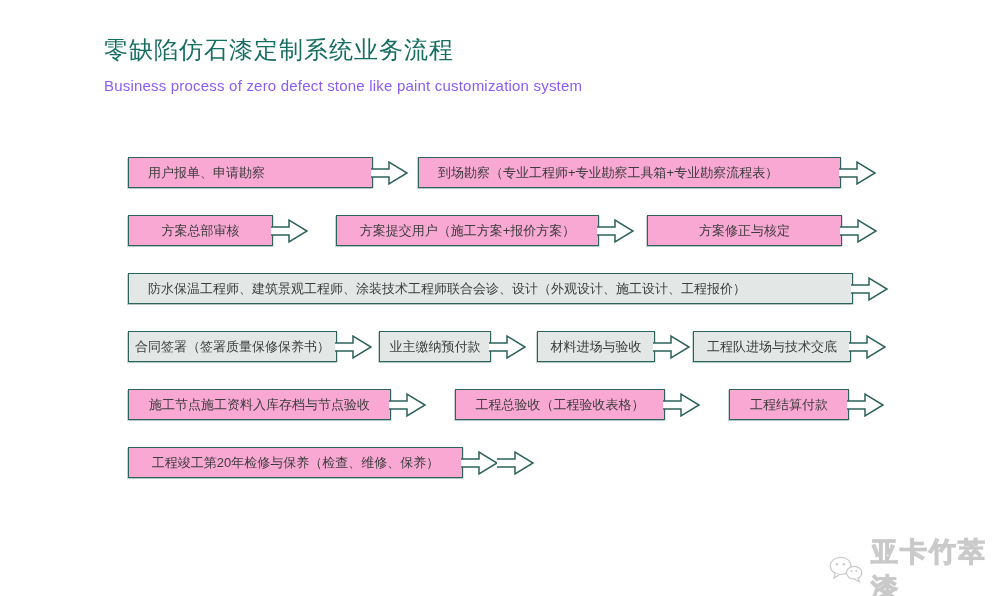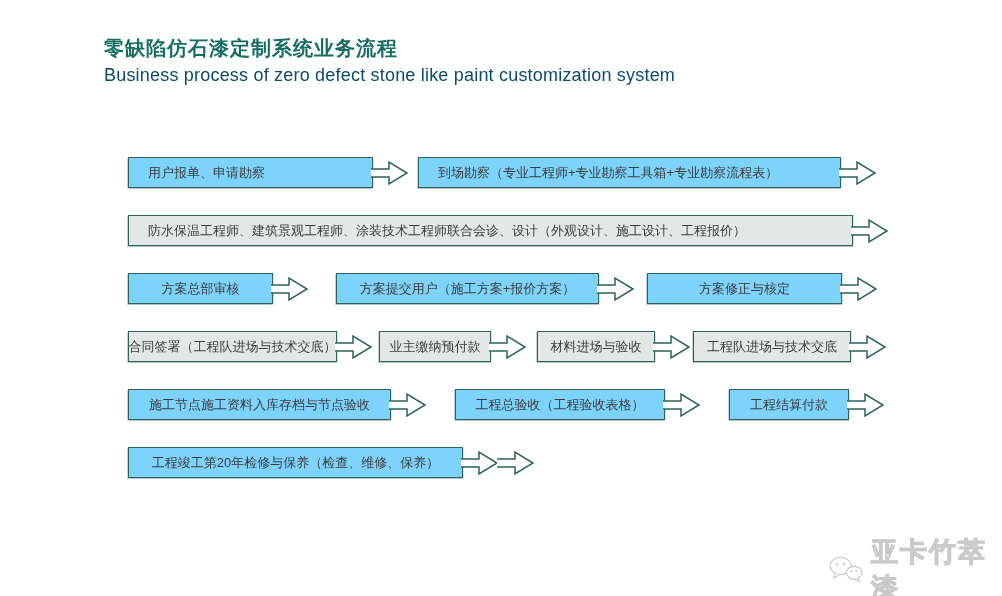--- a/index.html
+++ b/index.html
@@ -6,37 +6,37 @@
   body{
     width:1002px;height:596px;position:relative;overflow:hidden;
     font-family:"Liberation Sans", sans-serif;
     -webkit-font-smoothing:antialiased;
   }
   .canvas{position:absolute;inset:0;background:#ffffff;}
 
   
   .header{position:absolute;left:104px;top:36px;}
   .title{
-    margin:0;font-size:20px;font-weight:bold;color:#166e63;
+    margin:0;font-size:24px;font-weight:normal;color:#166e63;
     letter-spacing:1px;line-height:1.2;
   }
   .subtitle{
-    margin-top:5px;font-size:18px;color:#0c4a6e;letter-spacing:0.2px;
+    margin-top:12px;font-size:15px;color:#8b5cf6;letter-spacing:0.2px;
   }
 
   
   .flow{position:absolute;left:128px;top:157px;width:800px;}
   .row{display:flex;align-items:center;height:31px;margin-bottom:27px;}
   .box{
     box-sizing:border-box;height:31px;
     display:flex;align-items:center;justify-content:center;
     border:1px solid #2e635c;
     box-shadow:-1px 1px 0 rgba(146,176,171,.55), 1px 1px 0 rgba(146,176,171,.35);
     font-size:13px;color:#3c3c3c;white-space:nowrap;
-    position:relative;z-index:1;background:#7dd3fc;
+    position:relative;z-index:1;background:#f9a8d4;
   }
   .box.gray{background:#e3e8e7;}
   .box.left{justify-content:flex-start;padding-left:19px;}
   .arrow{flex:0 0 auto;margin-left:-2px;position:relative;z-index:2;display:block;}
 
   
   .watermark{
     position:absolute;left:828px;top:534px;
     display:flex;align-items:center;gap:7px;
   }
@@ -63,43 +63,43 @@
       <svg class="arrow" width="38" height="30" viewBox="0 0 38 30">
           <path d="M0,11 H18 V4 L36,15 L18,26 V19 H0" fill="#ffffff" stroke="#2e635c" stroke-width="1.5"></path>
         </svg>
       <div class="box left" style="width:423px;margin-left:9px">到场勘察（专业工程师+专业勘察工具箱+专业勘察流程表）</div>
       <svg class="arrow" width="38" height="30" viewBox="0 0 38 30">
           <path d="M0,11 H18 V4 L36,15 L18,26 V19 H0" fill="#ffffff" stroke="#2e635c" stroke-width="1.5"></path>
         </svg>
     </div>
 
     <div class="row">
-      <div class="box gray left" style="width:725px">防水保温工程师、建筑景观工程师、涂装技术工程师联合会诊、设计（外观设计、施工设计、工程报价）</div>
-      <svg class="arrow" width="38" height="30" viewBox="0 0 38 30">
-          <path d="M0,11 H18 V4 L36,15 L18,26 V19 H0" fill="#ffffff" stroke="#2e635c" stroke-width="1.5"></path>
-        </svg>
-    </div>
-
-    <div class="row">
       <div class="box" style="width:145px">方案总部审核</div>
       <svg class="arrow" width="38" height="30" viewBox="0 0 38 30">
           <path d="M0,11 H18 V4 L36,15 L18,26 V19 H0" fill="#ffffff" stroke="#2e635c" stroke-width="1.5"></path>
         </svg>
       <div class="box" style="width:263px;margin-left:27px">方案提交用户（施工方案+报价方案）</div>
       <svg class="arrow" width="38" height="30" viewBox="0 0 38 30">
           <path d="M0,11 H18 V4 L36,15 L18,26 V19 H0" fill="#ffffff" stroke="#2e635c" stroke-width="1.5"></path>
         </svg>
       <div class="box" style="width:195px;margin-left:12px">方案修正与核定</div>
       <svg class="arrow" width="38" height="30" viewBox="0 0 38 30">
           <path d="M0,11 H18 V4 L36,15 L18,26 V19 H0" fill="#ffffff" stroke="#2e635c" stroke-width="1.5"></path>
         </svg>
     </div>
 
     <div class="row">
-      <div class="box gray" style="width:209px">合同签署（工程队进场与技术交底）</div>
+      <div class="box gray left" style="width:725px">防水保温工程师、建筑景观工程师、涂装技术工程师联合会诊、设计（外观设计、施工设计、工程报价）</div>
+      <svg class="arrow" width="38" height="30" viewBox="0 0 38 30">
+          <path d="M0,11 H18 V4 L36,15 L18,26 V19 H0" fill="#ffffff" stroke="#2e635c" stroke-width="1.5"></path>
+        </svg>
+    </div>
+
+    <div class="row">
+      <div class="box gray" style="width:209px">合同签署（签署质量保修保养书）</div>
       <svg class="arrow" width="38" height="30" viewBox="0 0 38 30">
           <path d="M0,11 H18 V4 L36,15 L18,26 V19 H0" fill="#ffffff" stroke="#2e635c" stroke-width="1.5"></path>
         </svg>
       <div class="box gray" style="width:112px;margin-left:6px">业主缴纳预付款</div>
       <svg class="arrow" width="38" height="30" viewBox="0 0 38 30">
           <path d="M0,11 H18 V4 L36,15 L18,26 V19 H0" fill="#ffffff" stroke="#2e635c" stroke-width="1.5"></path>
         </svg>
       <div class="box gray" style="width:118px;margin-left:10px">材料进场与验收</div>
       <svg class="arrow" width="38" height="30" viewBox="0 0 38 30">
           <path d="M0,11 H18 V4 L36,15 L18,26 V19 H0" fill="#ffffff" stroke="#2e635c" stroke-width="1.5"></path>

